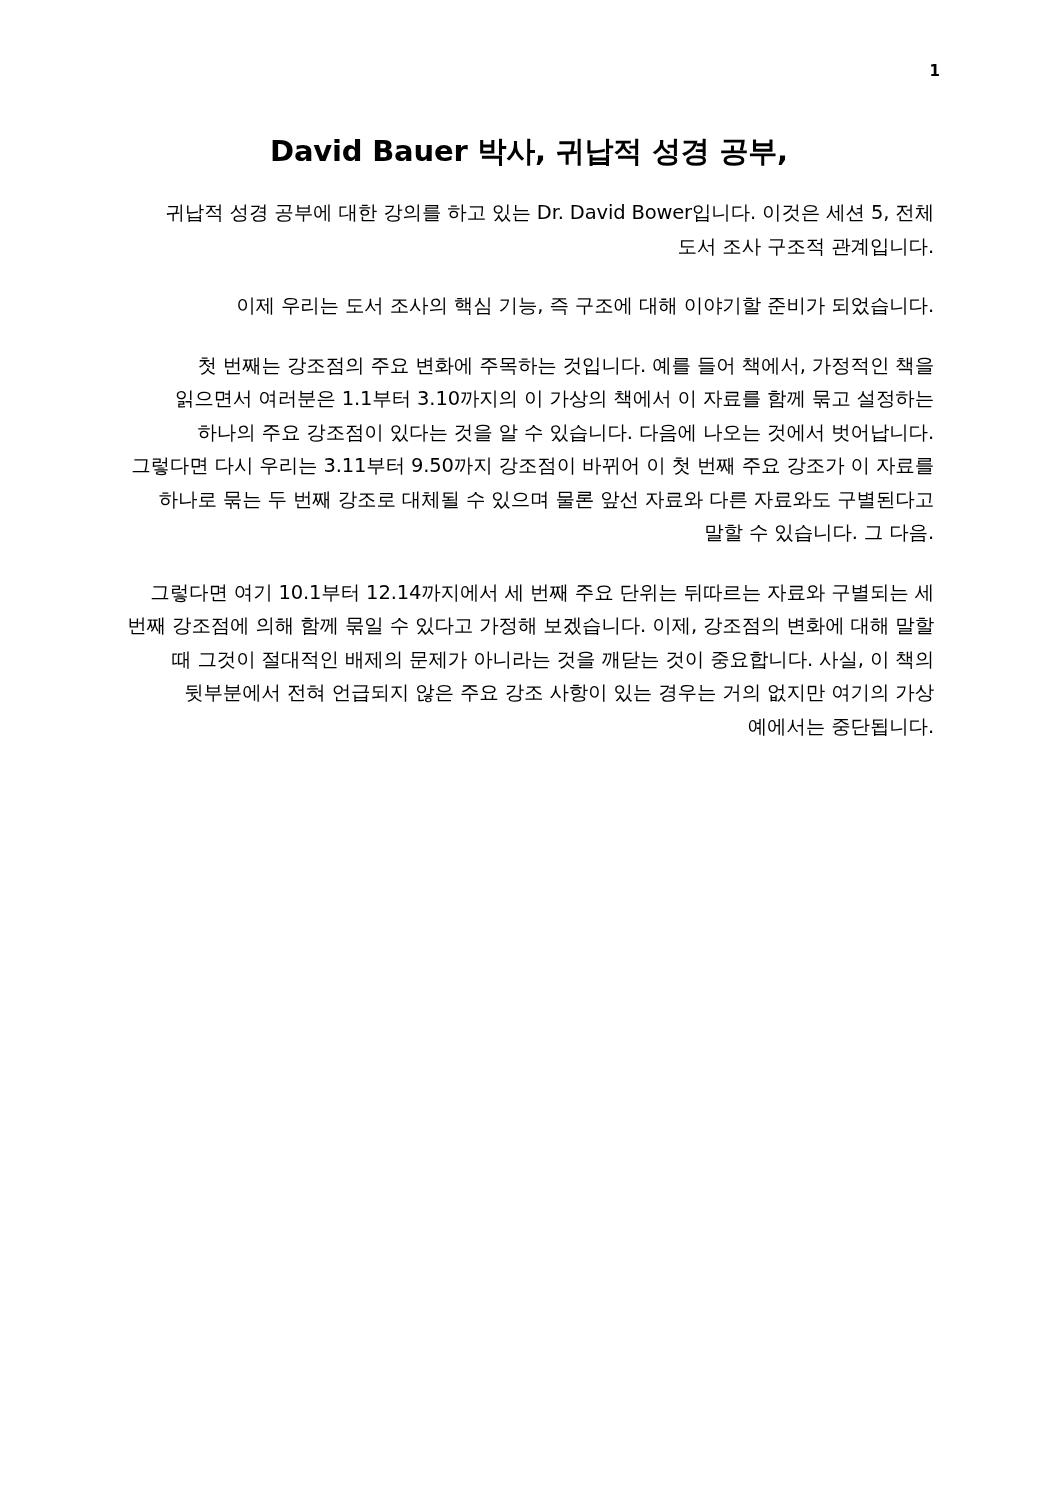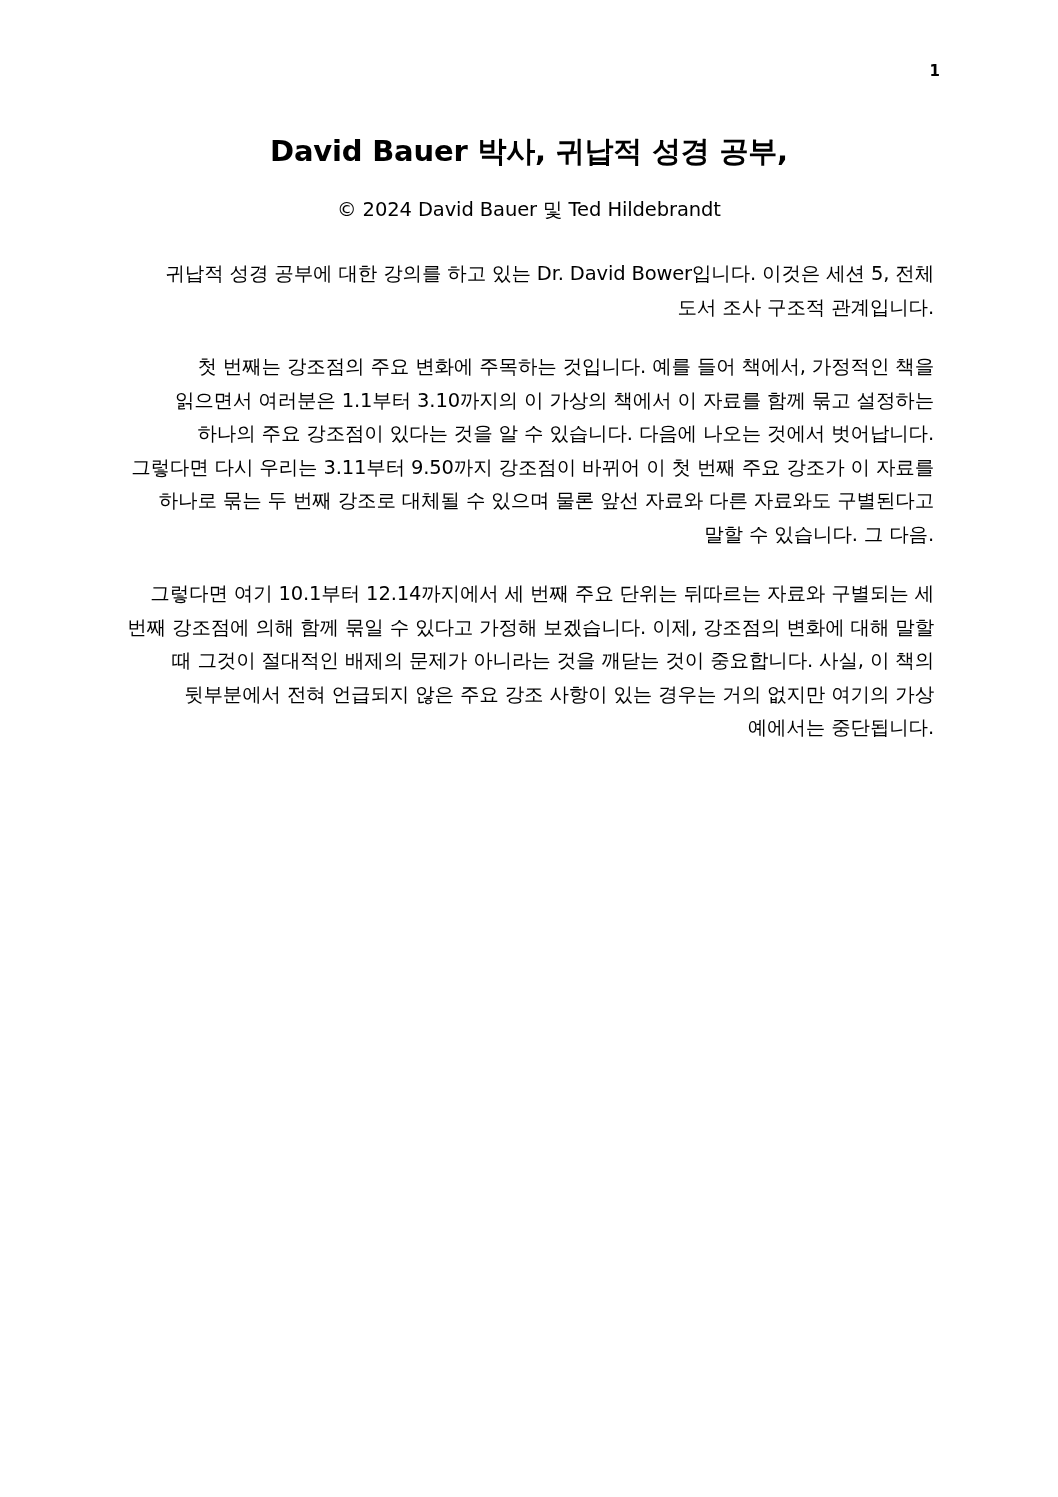--- a/index.html
+++ b/index.html
@@ -70,20 +70,20 @@
 <div class="page">
 
   <div class="page-number">1</div>
 
   <div class="content">
 
     <h1 class="doc-title">
       <span class="line">David Bauer 박사, 귀납적 성경 공부,</span>
     </h1>
 
-    <div class="copyright">© 2024 David Bauer 및 Ted Hildebrandt</div>
 
     <p class="body-par">귀납적 성경 공부에 대한 강의를 하고 있는 Dr. David Bower입니다. 이것은 세션 5, 전체 도서 조사 구조적 관계입니다.</p>
+    <p class="body-par">이제 우리는 도서 조사의 핵심 기능, 즉 구조에 대해 이야기할 준비가 되었습니다.</p>
     <p class="body-par">첫 번째는 강조점의 주요 변화에 주목하는 것입니다. 예를 들어 책에서, 가정적인 책을 읽으면서 여러분은 1.1부터 3.10까지의 이 가상의 책에서 이 자료를 함께 묶고 설정하는 하나의 주요 강조점이 있다는 것을 알 수 있습니다. 다음에 나오는 것에서 벗어납니다. 그렇다면 다시 우리는 3.11부터 9.50까지 강조점이 바뀌어 이 첫 번째 주요 강조가 이 자료를 하나로 묶는 두 번째 강조로 대체될 수 있으며 물론 앞선 자료와 다른 자료와도 구별된다고 말할 수 있습니다. 그 다음.</p>
     <p class="body-par">그렇다면 여기 10.1부터 12.14까지에서 세 번째 주요 단위는 뒤따르는 자료와 구별되는 세 번째 강조점에 의해 함께 묶일 수 있다고 가정해 보겠습니다. 이제, 강조점의 변화에 대해 말할 때 그것이 절대적인 배제의 문제가 아니라는 것을 깨닫는 것이 중요합니다. 사실, 이 책의 뒷부분에서 전혀 언급되지 않은 주요 강조 사항이 있는 경우는 거의 없지만 여기의 가상 예에서는 중단됩니다.</p>
 
   </div>
 </div>
 
 </body></html>

